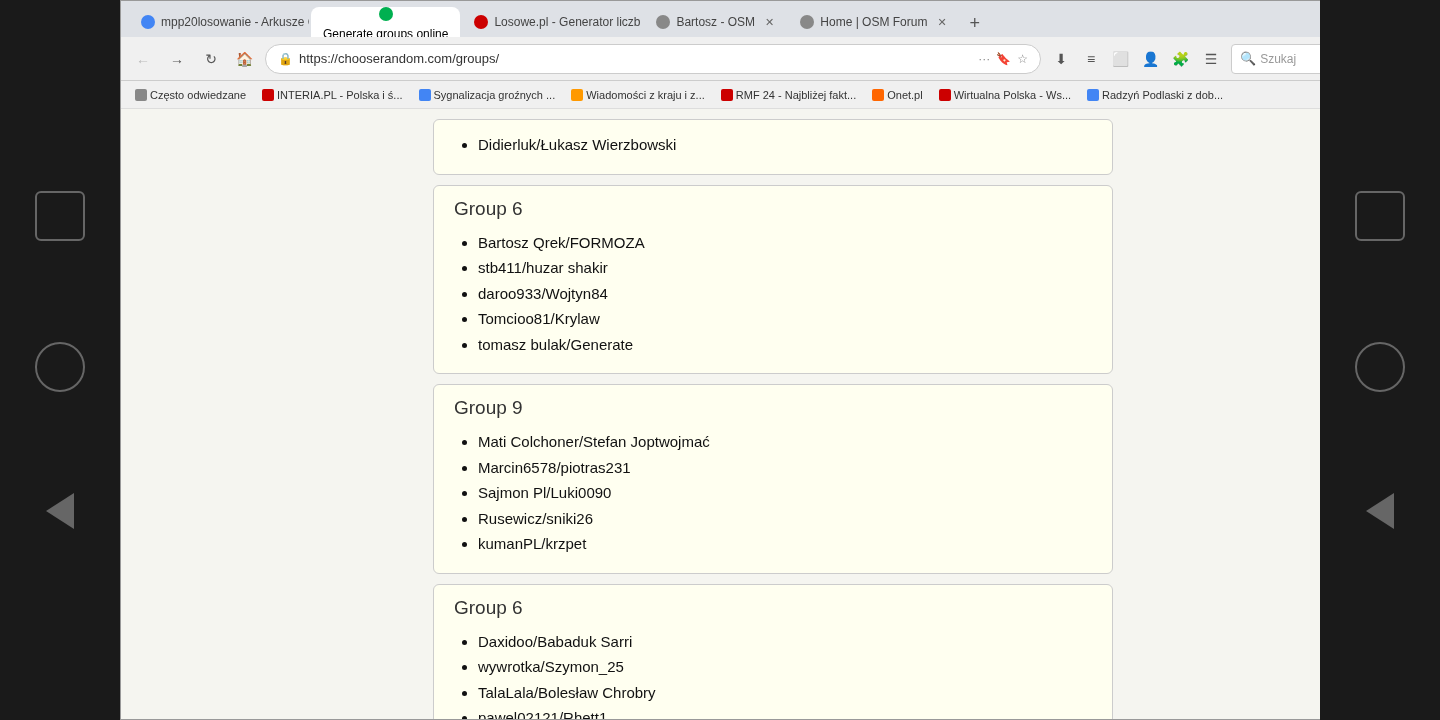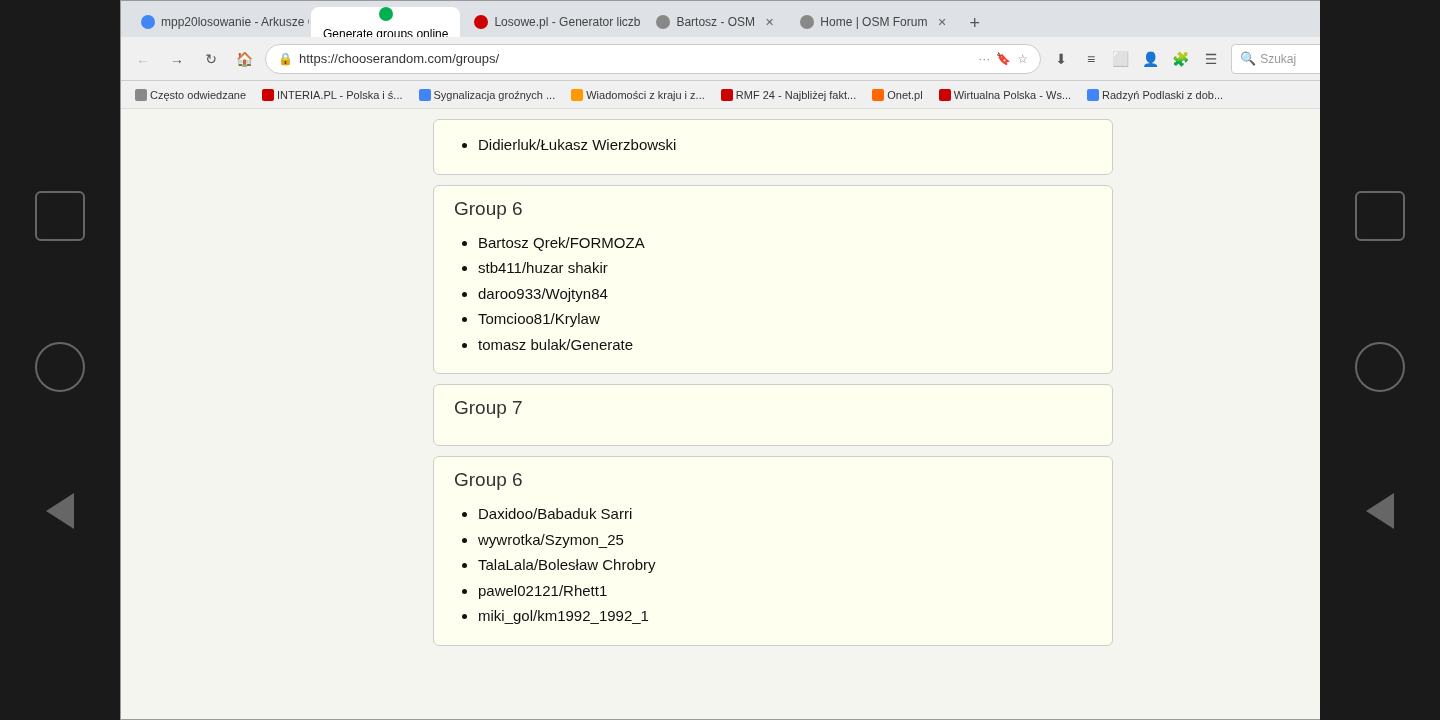--- a/index.html
+++ b/index.html
@@ -385,21 +385,28 @@
           <ul class="group-list">
             <li>Bartosz Qrek/FORMOZA</li>
             <li>stb411/huzar shakir</li>
             <li>daroo933/Wojtyn84</li>
             <li>Tomcioo81/Krylaw</li>
             <li>tomasz bulak/Generate</li>
           </ul>
         </div>
 
         <div class="group-card">
-          <div class="group-title">Group 7</div>
+          <div class="group-title">Group 9</div>
+          <ul class="group-list">
+            <li>Mati Colchoner/Stefan Joptwojmać</li>
+            <li>Marcin6578/piotras231</li>
+            <li>Sajmon Pl/Luki0090</li>
+            <li>Rusewicz/sniki26</li>
+            <li>kumanPL/krzpet</li>
+          </ul>
         </div>
 
         <div class="group-card">
           <div class="group-title">Group 6</div>
           <ul class="group-list">
             <li>Daxidoo/Babaduk Sarri</li>
             <li>wywrotka/Szymon_25</li>
             <li>TalaLala/Bolesław Chrobry</li>
             <li>pawel02121/Rhett1</li>
             <li>miki_gol/km1992_1992_1</li>

